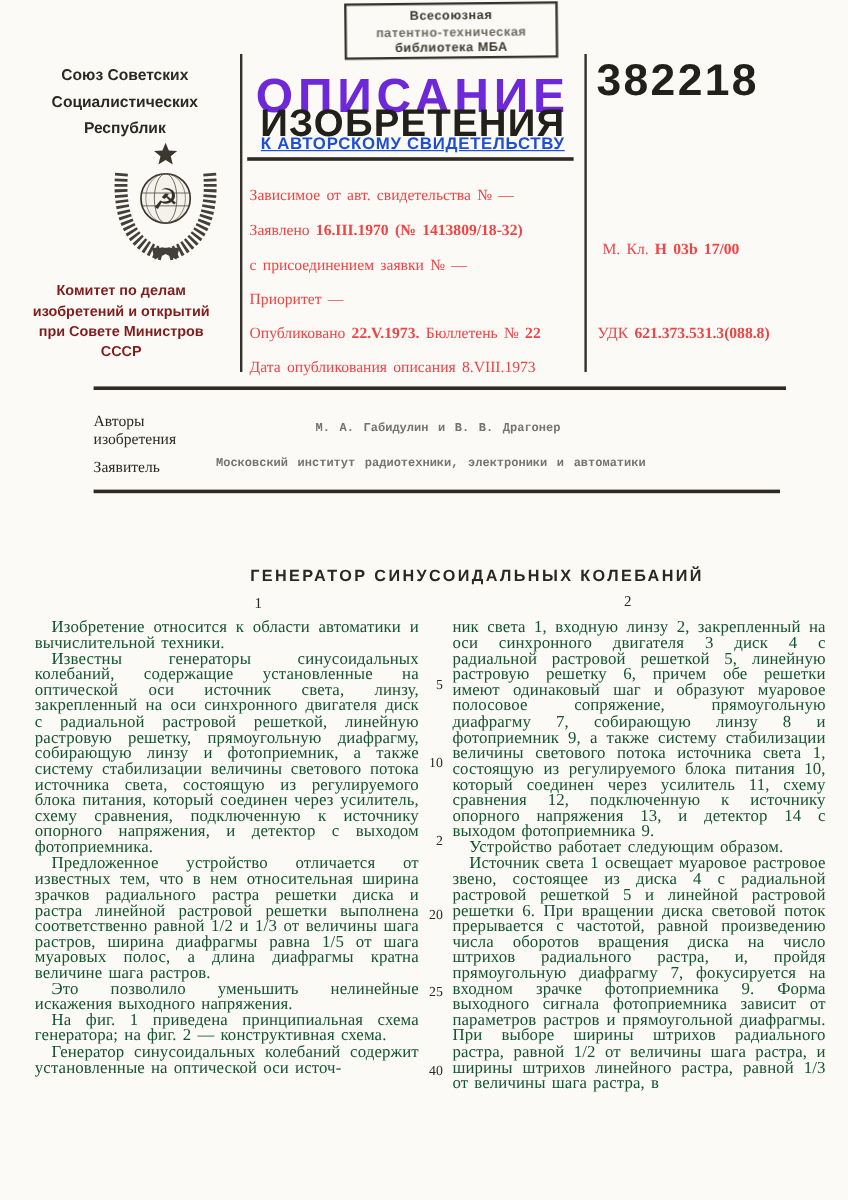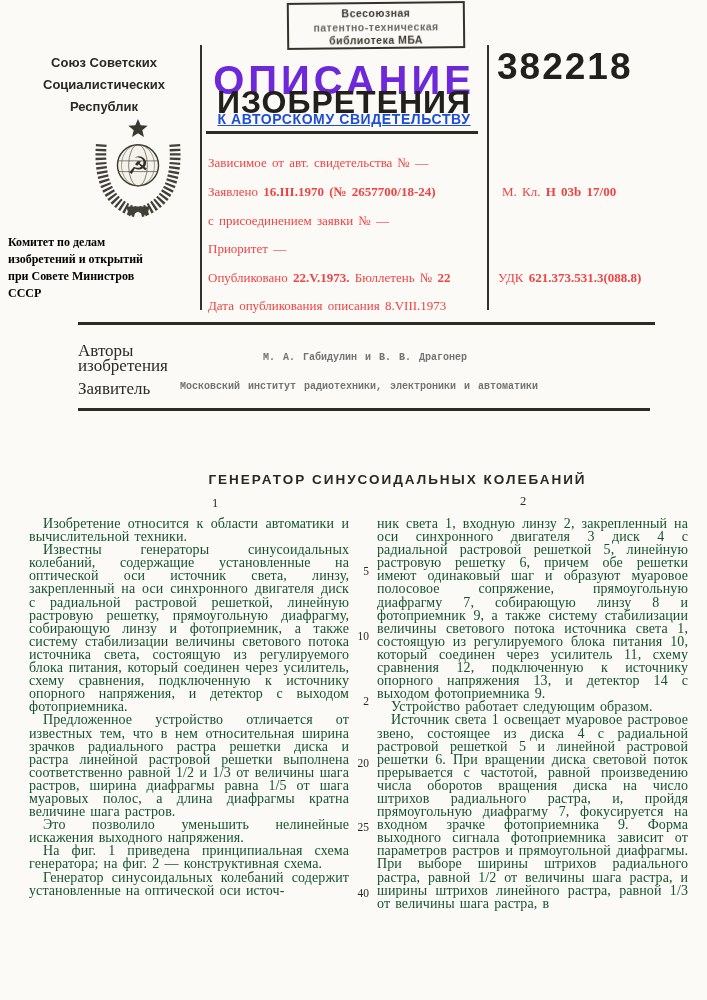--- a/index.html
+++ b/index.html
@@ -21,23 +21,23 @@
   .stamp .smudge{opacity:.75;}
 
   
   .union-name{
     position:absolute;left:14px;top:52px;width:180px;text-align:center;
     font-family:"Liberation Sans",sans-serif;font-weight:bold;
     font-size:13px;line-height:22px;white-space:pre-line;color:#2b2923;
   }
   .emblem{position:absolute;left:93px;top:118px;}
   .committee{
-    position:absolute;left:8px;top:234px;width:186px;
-    font-family:Liberation Serif, serif;font-weight:bold;
-    font-size:12px;line-height:17px;white-space:pre-line;color:#000000;
+    position:absolute;left:8px;top:234px;width:186px;text-align:center;
+    font-family:Liberation Sans, sans-serif;font-weight:bold;
+    font-size:12px;line-height:17px;white-space:pre-line;color:#7f1d1d;
   }
 
   
   .vline{position:absolute;width:2px;background:#35322c;}
   .vline-left{left:200px;top:45px;height:265px;}
   .vline-right{left:487px;top:45px;height:265px;}
   .hrule{position:absolute;height:2.5px;background:#2e2b25;}
   .rule-top{left:78px;top:322px;width:577px;}
   .rule-mid{left:78px;top:408px;width:572px;}
   .sub-rule{position:absolute;left:206px;top:131px;width:272px;height:3px;background:#2e2b25;}
@@ -63,21 +63,21 @@
     font-family:"Liberation Sans",sans-serif;font-weight:bold;
     font-size:37px;letter-spacing:2px;color:#22201b;
   }
 
   
   .bib{position:absolute;left:208px;font-size:13px;color:#ef4444;white-space:nowrap;word-spacing:2px;}
   .bib b{font-weight:bold;}
   .bib-right{left:498px;}
 
   
-  .party-label{position:absolute;left:78px;font-size:17px;line-height:15px;white-space:pre-line;color:#2c2a24;}
+  .party-label{position:absolute;left:78px;font-size:13px;line-height:15px;white-space:pre-line;color:#2c2a24;}
   .party-value{position:absolute;font-weight:bold;font-size:10px;color:#737373;word-spacing:2px;font-family:Liberation Mono, monospace;}
   .authors-value{left:200px;top:352px;width:330px;text-align:center;}
   .applicant-value{left:180px;top:381px;width:420px;}
 
   
   .inv-title{
     position:absolute;left:205px;top:472px;width:385px;text-align:center;
     font-family:"Liberation Sans",sans-serif;font-weight:bold;
     font-size:13.5px;letter-spacing:2px;color:#2a2821;white-space:nowrap;
   }
@@ -138,36 +138,36 @@
 
   <div class="doc-type-1" data-name="doc-type-title-line1">ОПИСАНИЕ</div>
   <div class="doc-type-2" data-name="doc-type-title-line2">ИЗОБРЕТЕНИЯ</div>
   <div class="doc-sub" data-name="certificate-subtitle">К АВТОРСКОМУ СВИДЕТЕЛЬСТВУ</div>
   <div class="sub-rule" data-name="subtitle-rule"></div>
   <div class="patent-number" data-name="patent-number">382218</div>
 
   <div class="bib" style="top:155px" data-name="biblio-dependent-line">Зависимое от авт. свидетельства №  —</div>
   <div class="bib" style="top:184px" data-name="biblio-filed-line">
     <span data-name="filed-label">Заявлено</span>
-    <b data-name="filed-value">16.III.1970 (№ 2657700/18-24)</b>
+    <b data-name="filed-value">16.III.1970 (№ 1413809/18-32)</b>
   </div>
   <div class="bib" style="top:213px" data-name="biblio-joined-line">с присоединением заявки №  —</div>
   <div class="bib" style="top:241px" data-name="biblio-priority-line">Приоритет  —</div>
   <div class="bib" style="top:270px" data-name="biblio-published-line">
     <span data-name="published-label">Опубликовано</span>
     <b data-name="published-date">22.V.1973.</b>
     <span data-name="published-bulletin-label">Бюллетень №</span>
     <b data-name="published-bulletin-number">22</b>
   </div>
   <div class="bib" style="top:298px" data-name="biblio-description-date-line">
     <span data-name="description-date-label">Дата опубликования описания</span>
     <span data-name="description-date-value">8.VIII.1973</span>
   </div>
 
-  <div class="bib bib-right" style="top:184px;left:502px" data-name="class-line">
+  <div class="bib bib-right" style="top:200px;left:502px" data-name="class-line">
     <span data-name="class-label">М. Кл.</span>
     <b data-name="class-value">H 03b 17/00</b>
   </div>
   <div class="bib bib-right" style="top:270px" data-name="udc-line">
     <span data-name="udc-label">УДК</span>
     <b data-name="udc-value">621.373.531.3(088.8)</b>
   </div>
 
   <div class="hrule rule-top" data-name="divider-horizontal-top"></div>
 

